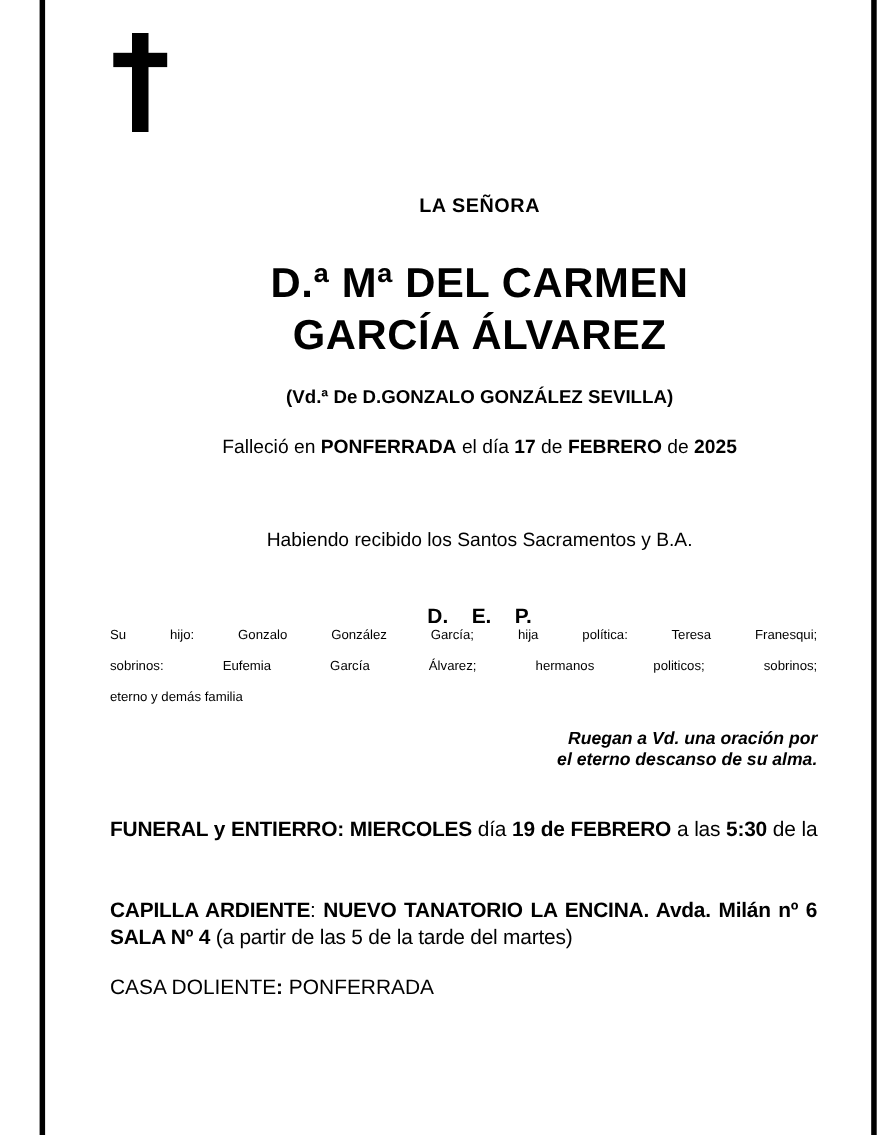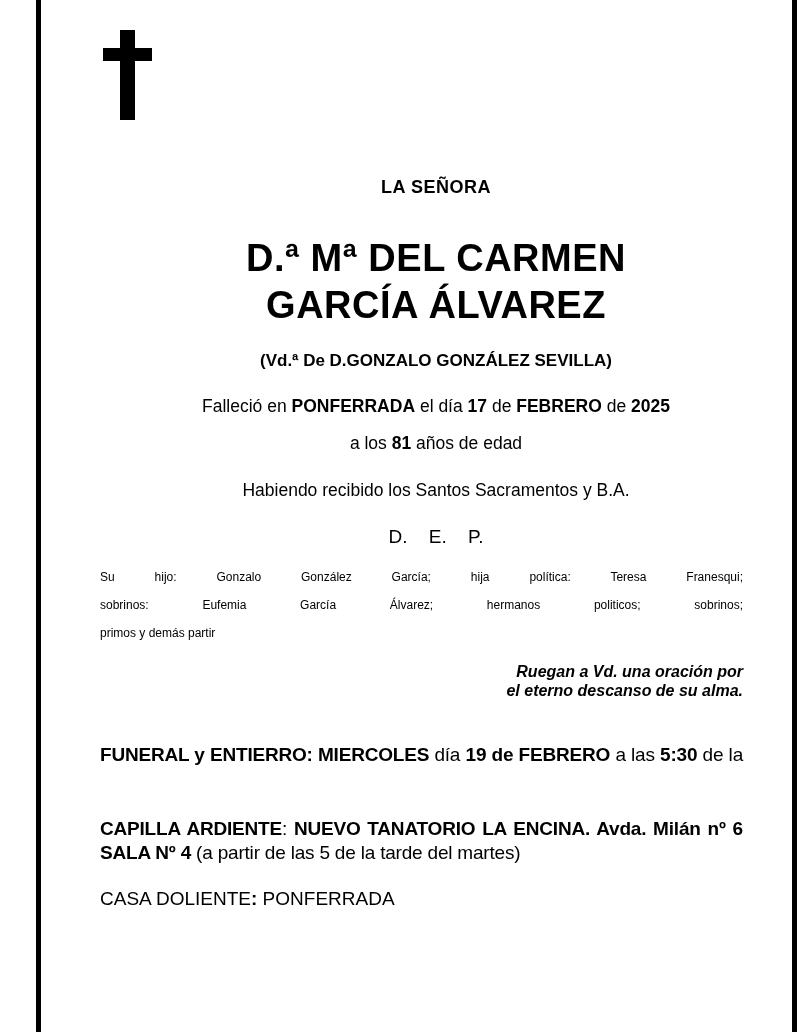--- a/index.html
+++ b/index.html
@@ -26,21 +26,21 @@
   .abs { position:absolute; }
   .center-col { left:100px; width:672px; text-align:center; }
   .body-col   { left:100px; width:643px; text-align:left; }
 
   .honorific { top:175px; font-size:18px; font-weight:bold; letter-spacing:.5px; line-height:24px; }
   .name { top:235px; font-size:38px; font-weight:bold; line-height:47px; letter-spacing:.5px; }
   .widow { top:350px; font-size:17px; font-weight:bold; line-height:22px; }
   .died  { top:395px; font-size:17.5px; line-height:22px;text-align:center; }
   .age   { top:432px; font-size:17.5px; line-height:22px; }
   .sacraments { top:479px; font-size:17.5px; line-height:22px; }
-  .dep   { top:525px; font-size:19px; font-weight:normal; word-spacing:16px; line-height:24px; }
+  .dep   { top:549px; font-size:19px; font-weight:bold; word-spacing:16px; line-height:24px; }
 
   .family { top:563px; font-size:12px; line-height:28px; }
   .just { text-align:justify; text-align-last:justify; }
 
   .prayer { top:662px; font-size:16px; font-weight:bold; font-style:italic; text-align:right; line-height:19px; }
 
   .notice { font-size:19px; line-height:23.5px; letter-spacing:-0.2px; }
   .funeral { top:743px; }
   .chapel  { top:817px; }
   .casa    { top:887px; font-size:19px; line-height:23.5px; }
@@ -65,30 +65,29 @@
 
   <div class="abs center-col name" style="top:235px">
     <div>D.ª Mª DEL CARMEN</div>
     <div>GARCÍA ÁLVAREZ</div>
   </div>
 
   <div class="abs center-col widow">(Vd.ª De D.GONZALO GONZÁLEZ SEVILLA)</div>
 
   <div class="abs center-col died line"><span>Falleció en </span><span class="b">PONFERRADA</span><span> el día </span><span class="b">17</span><span> de </span><span class="b">FEBRERO</span><span> de </span><span class="b">2025</span></div>
 
-  <div class="abs center-col age line"><span>a los </span><span class="b">81</span><span> años de edad</span></div>
 
   <div class="abs center-col sacraments">Habiendo recibido los Santos Sacramentos y B.A.</div>
 
   <div class="abs center-col dep">D. E. P.</div>
 
   <div class="abs body-col family">
     <div class="just">Su hijo: Gonzalo González García; hija política: Teresa Franesqui;</div>
     <div class="just">sobrinos: Eufemia García Álvarez; hermanos politicos; sobrinos;</div>
-    <div>primos y demás partir</div>
+    <div>eterno y demás familia</div>
   </div>
 
   <div class="abs body-col prayer">
     <div>Ruegan a Vd. una oración por</div>
     <div>el eterno descanso de su alma.</div>
   </div>
 
   <div class="abs body-col notice funeral">
     <div class="line just"><span class="b">FUNERAL y ENTIERRO: MIERCOLES</span><span> día </span><span class="b">19 de FEBRERO</span><span> a las </span><span class="b">5:30</span><span> de la</span></div>
   </div>

